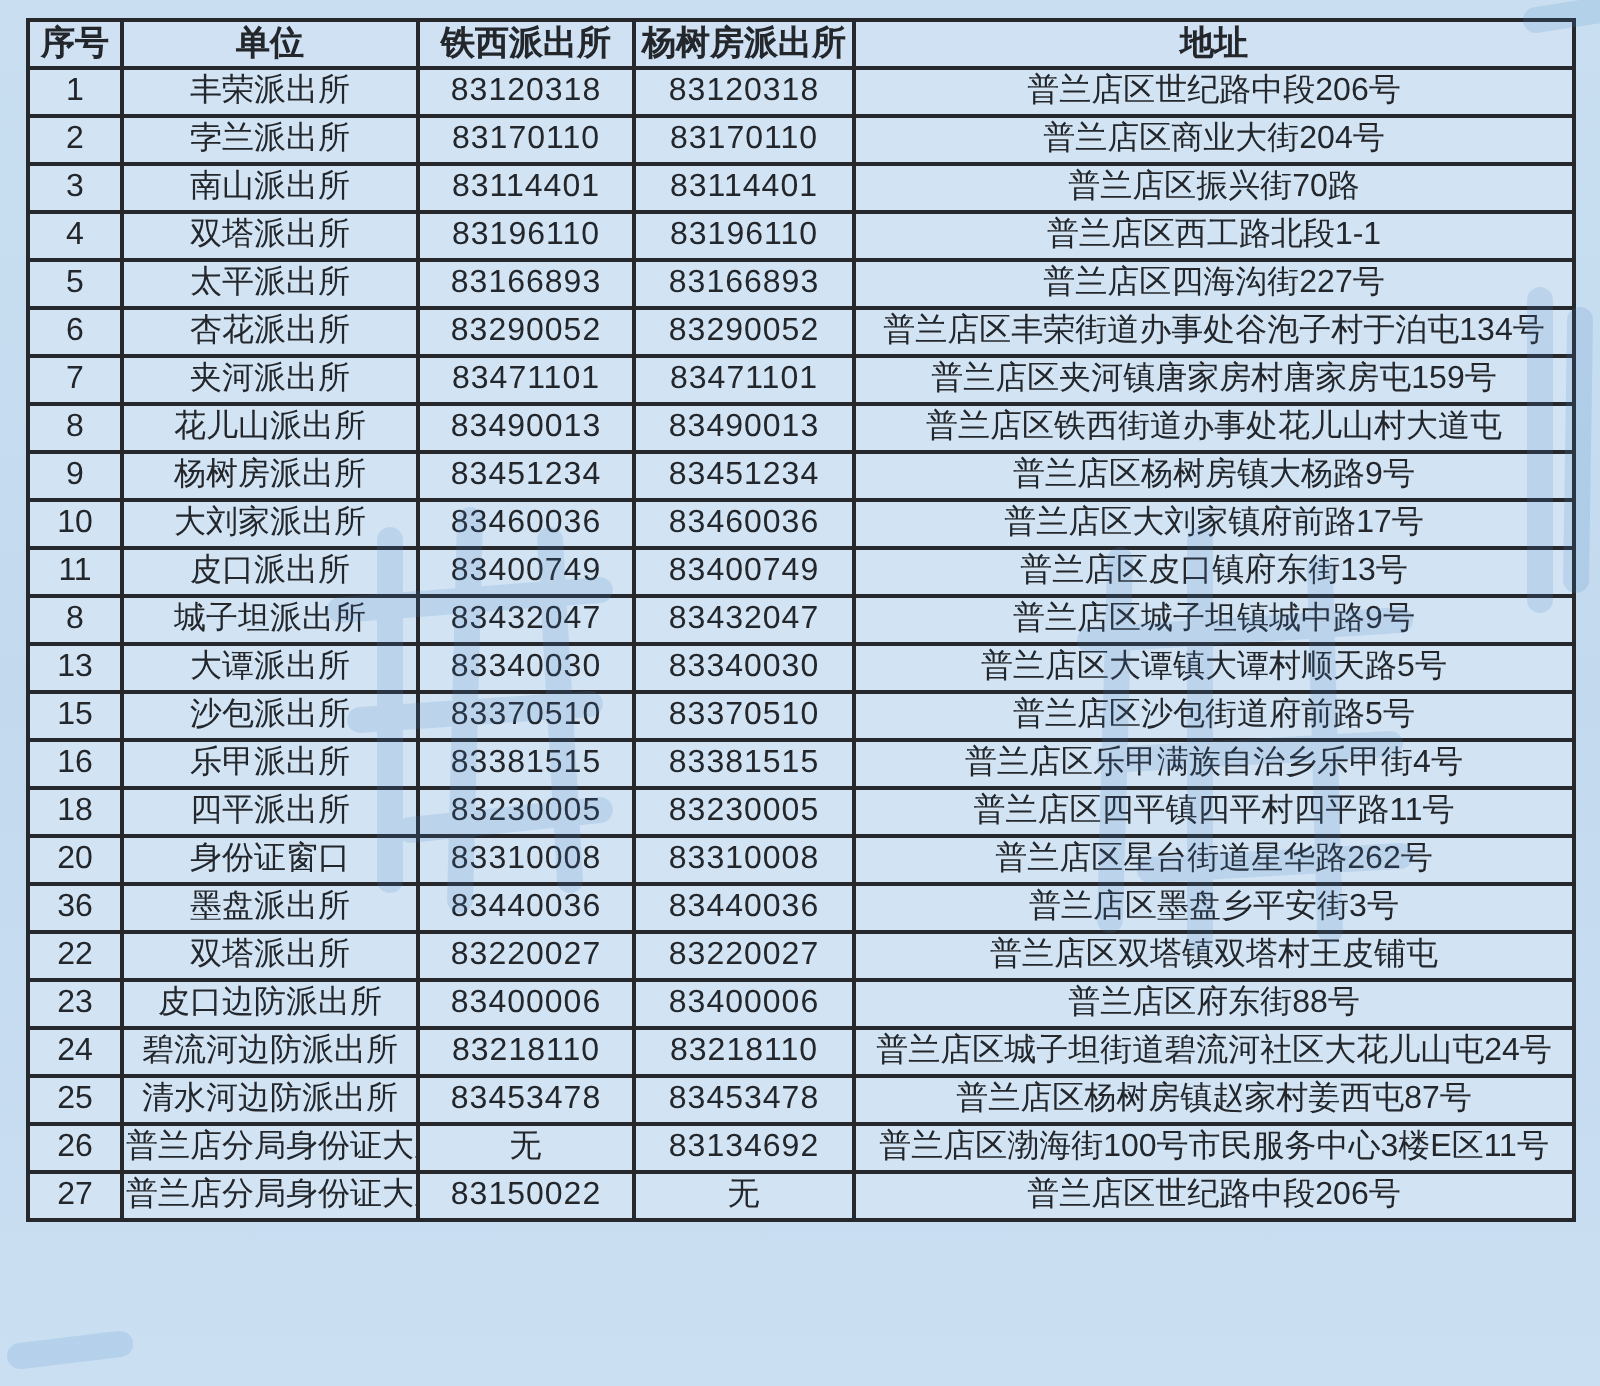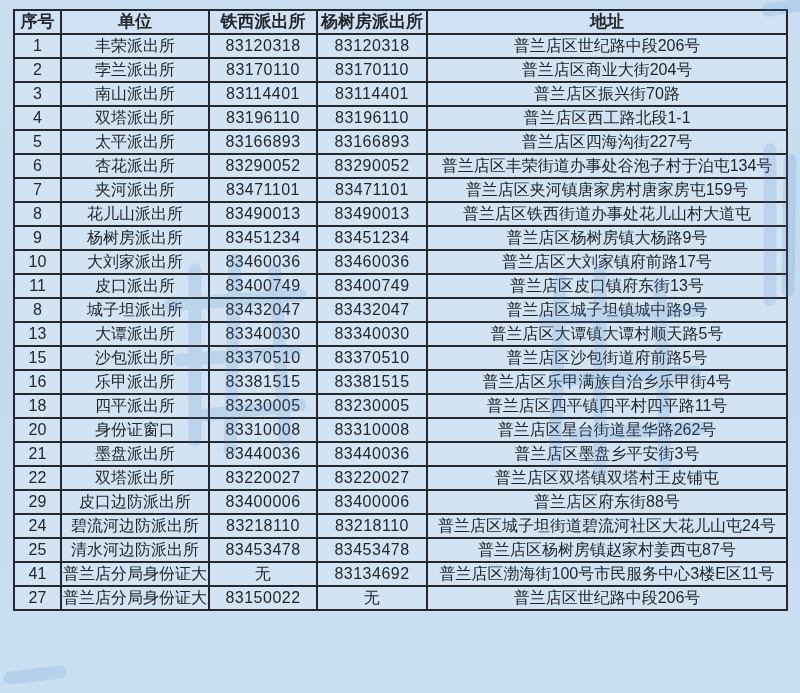--- a/index.html
+++ b/index.html
@@ -214,56 +214,56 @@
           <td class="cell-addr">普兰店区四平镇四平村四平路11号</td>
         </tr>
         <tr>
           <td class="cell-seq">20</td>
           <td class="cell-unit">身份证窗口</td>
           <td class="cell-reg">83310008</td>
           <td class="cell-id">83310008</td>
           <td class="cell-addr">普兰店区星台街道星华路262号</td>
         </tr>
         <tr>
-          <td class="cell-seq">21</td>
+          <td class="cell-seq">36</td>
           <td class="cell-unit">墨盘派出所</td>
           <td class="cell-reg">83440036</td>
           <td class="cell-id">83440036</td>
           <td class="cell-addr">普兰店区墨盘乡平安街3号</td>
         </tr>
         <tr>
           <td class="cell-seq">22</td>
           <td class="cell-unit">双塔派出所</td>
           <td class="cell-reg">83220027</td>
           <td class="cell-id">83220027</td>
           <td class="cell-addr">普兰店区双塔镇双塔村王皮铺屯</td>
         </tr>
         <tr>
-          <td class="cell-seq">29</td>
+          <td class="cell-seq">23</td>
           <td class="cell-unit">皮口边防派出所</td>
           <td class="cell-reg">83400006</td>
           <td class="cell-id">83400006</td>
           <td class="cell-addr">普兰店区府东街88号</td>
         </tr>
         <tr>
           <td class="cell-seq">24</td>
           <td class="cell-unit">碧流河边防派出所</td>
           <td class="cell-reg">83218110</td>
           <td class="cell-id">83218110</td>
           <td class="cell-addr">普兰店区城子坦街道碧流河社区大花儿山屯24号</td>
         </tr>
         <tr>
           <td class="cell-seq">25</td>
           <td class="cell-unit">清水河边防派出所</td>
           <td class="cell-reg">83453478</td>
           <td class="cell-id">83453478</td>
           <td class="cell-addr">普兰店区杨树房镇赵家村姜西屯87号</td>
         </tr>
         <tr>
-          <td class="cell-seq">41</td>
+          <td class="cell-seq">26</td>
           <td class="cell-unit">普兰店分局身份证大厅</td>
           <td class="cell-reg">无</td>
           <td class="cell-id">83134692</td>
           <td class="cell-addr">普兰店区渤海街100号市民服务中心3楼E区11号</td>
         </tr>
         <tr>
           <td class="cell-seq">27</td>
           <td class="cell-unit">普兰店分局身份证大厅</td>
           <td class="cell-reg">83150022</td>
           <td class="cell-id">无</td>

